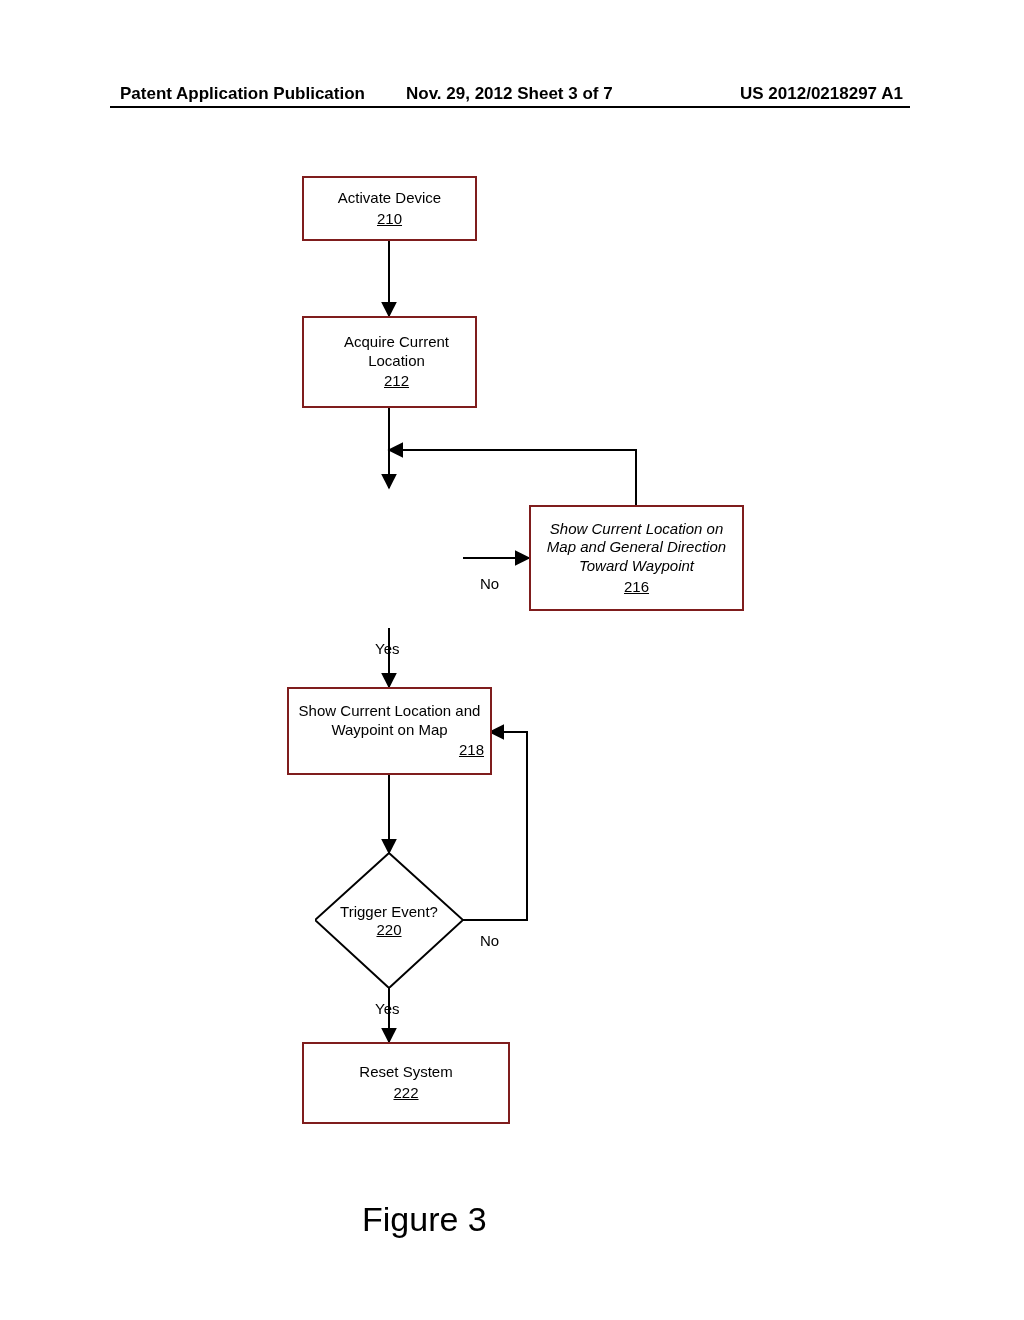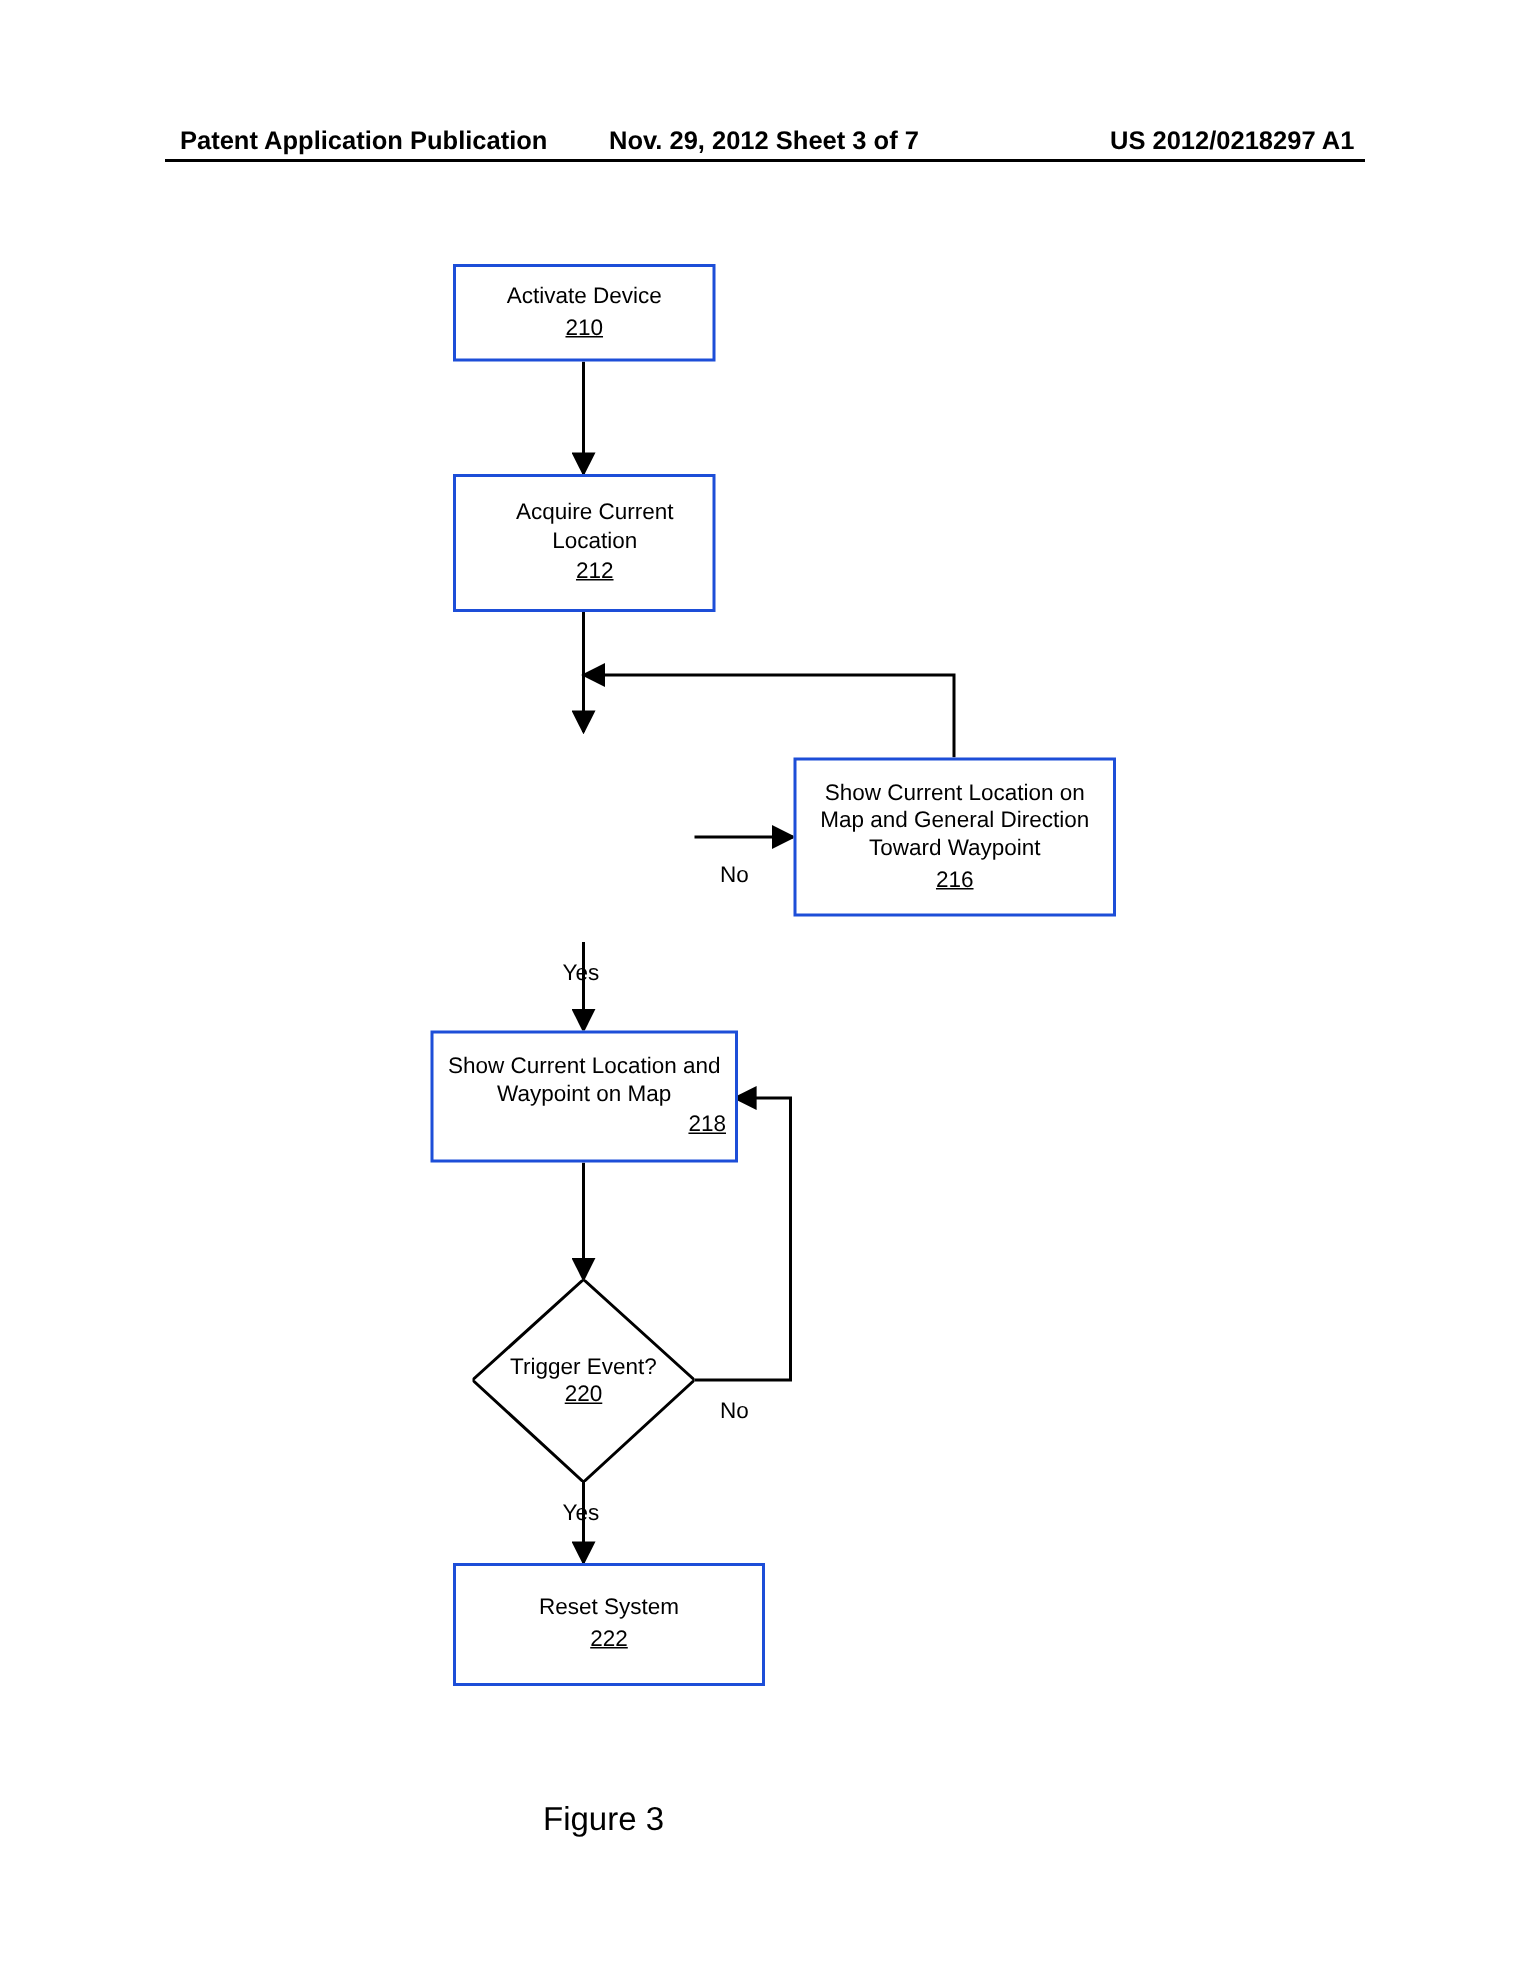--- a/index.html
+++ b/index.html
@@ -30,21 +30,21 @@
   .hrline {
     position: absolute;
     top: 106px;
     left: 110px;
     width: 800px;
     border-top: 2px solid #000;
   }
 
   .box {
     position: absolute;
-    border: 2px solid #1d4ed8;
+    border: 2px solid #7f1d1d;
     background: #fff;
     text-align: center;
     display: flex;
     flex-direction: column;
     justify-content: center;
     align-items: center;
     font-size: 15px;
     line-height: 1.25;
     padding: 4px 6px;
     box-sizing: border-box;
@@ -71,21 +71,21 @@
     white-space: nowrap;
   }
 
   .edge-label {
     position: absolute;
     font-size: 15px;
   }
 
   .figcap {
     position: absolute;
-    font-size: 22px;
+    font-size: 34px;
   }
 </style>
 </head>
 <body>
 
 <div class="page">
 
   <div class="hdr">
     <span class="left">Patent Application Publication</span>
     <span class="mid">Nov. 29, 2012  Sheet 3 of 7</span>
@@ -126,21 +126,21 @@
 
   <div class="box" style="left:302px; top:316px; width:175px; height:92px;padding-left:20px;">
     <div style="max-width:140px;">Acquire Current Location</div>
     <div class="refnum">212</div>
   </div>
 
   <div class="edge-label" style="left:480px; top:575px;">No</div>
   <div class="edge-label" style="left:375px; top:640px;">Yes</div>
 
   <div class="box" style="left:529px; top:505px; width:215px; height:106px;">
-    <div style="max-width:200px;">Show Current Location on Map and General Direction Toward Waypoint</div>
+    <div style="max-width:200px;font-style:italic;">Show Current Location on Map and General Direction Toward Waypoint</div>
     <div class="refnum">216</div>
   </div>
 
   <div class="box" style="left:287px; top:687px; width:205px; height:88px;align-items:flex-end;">
     <div style="max-width:190px;">Show Current Location and Waypoint on Map</div>
     <div class="refnum">218</div>
   </div>
 
   <div class="diamond" style="left:315px; top:853px; width:148px; height:135px;">
     <svg class="diamond-shape" viewBox="0 0 148 135">

